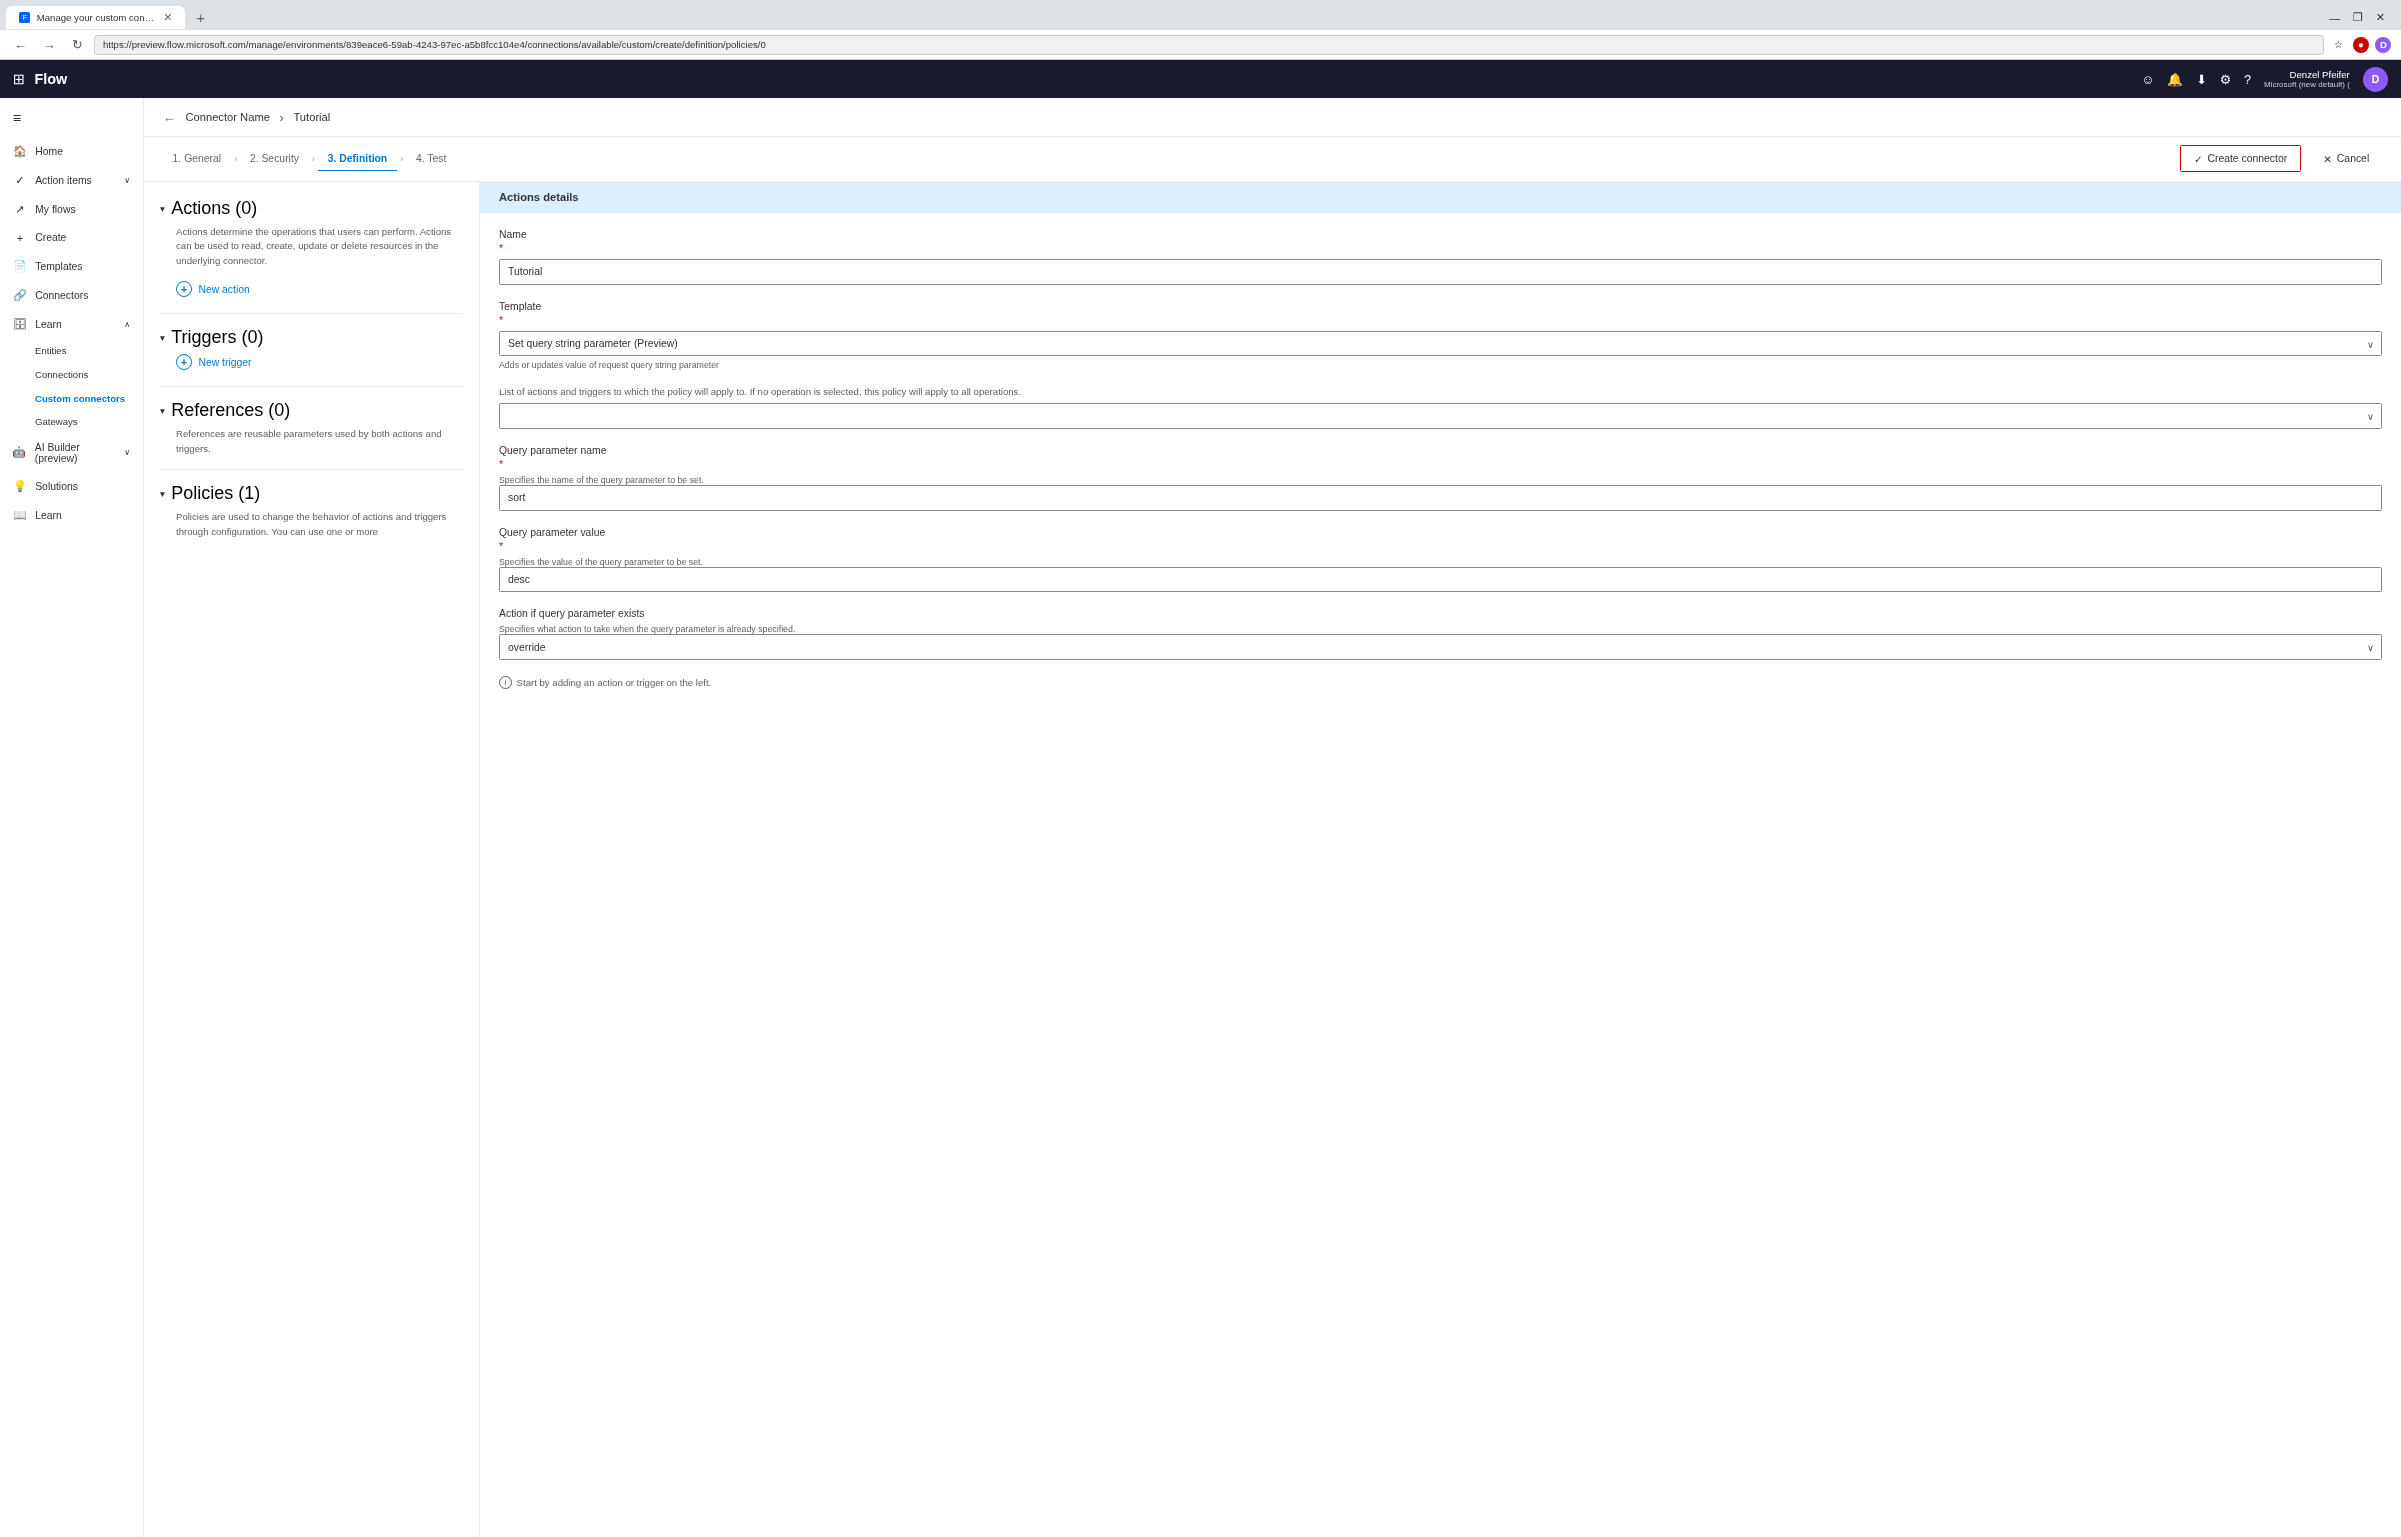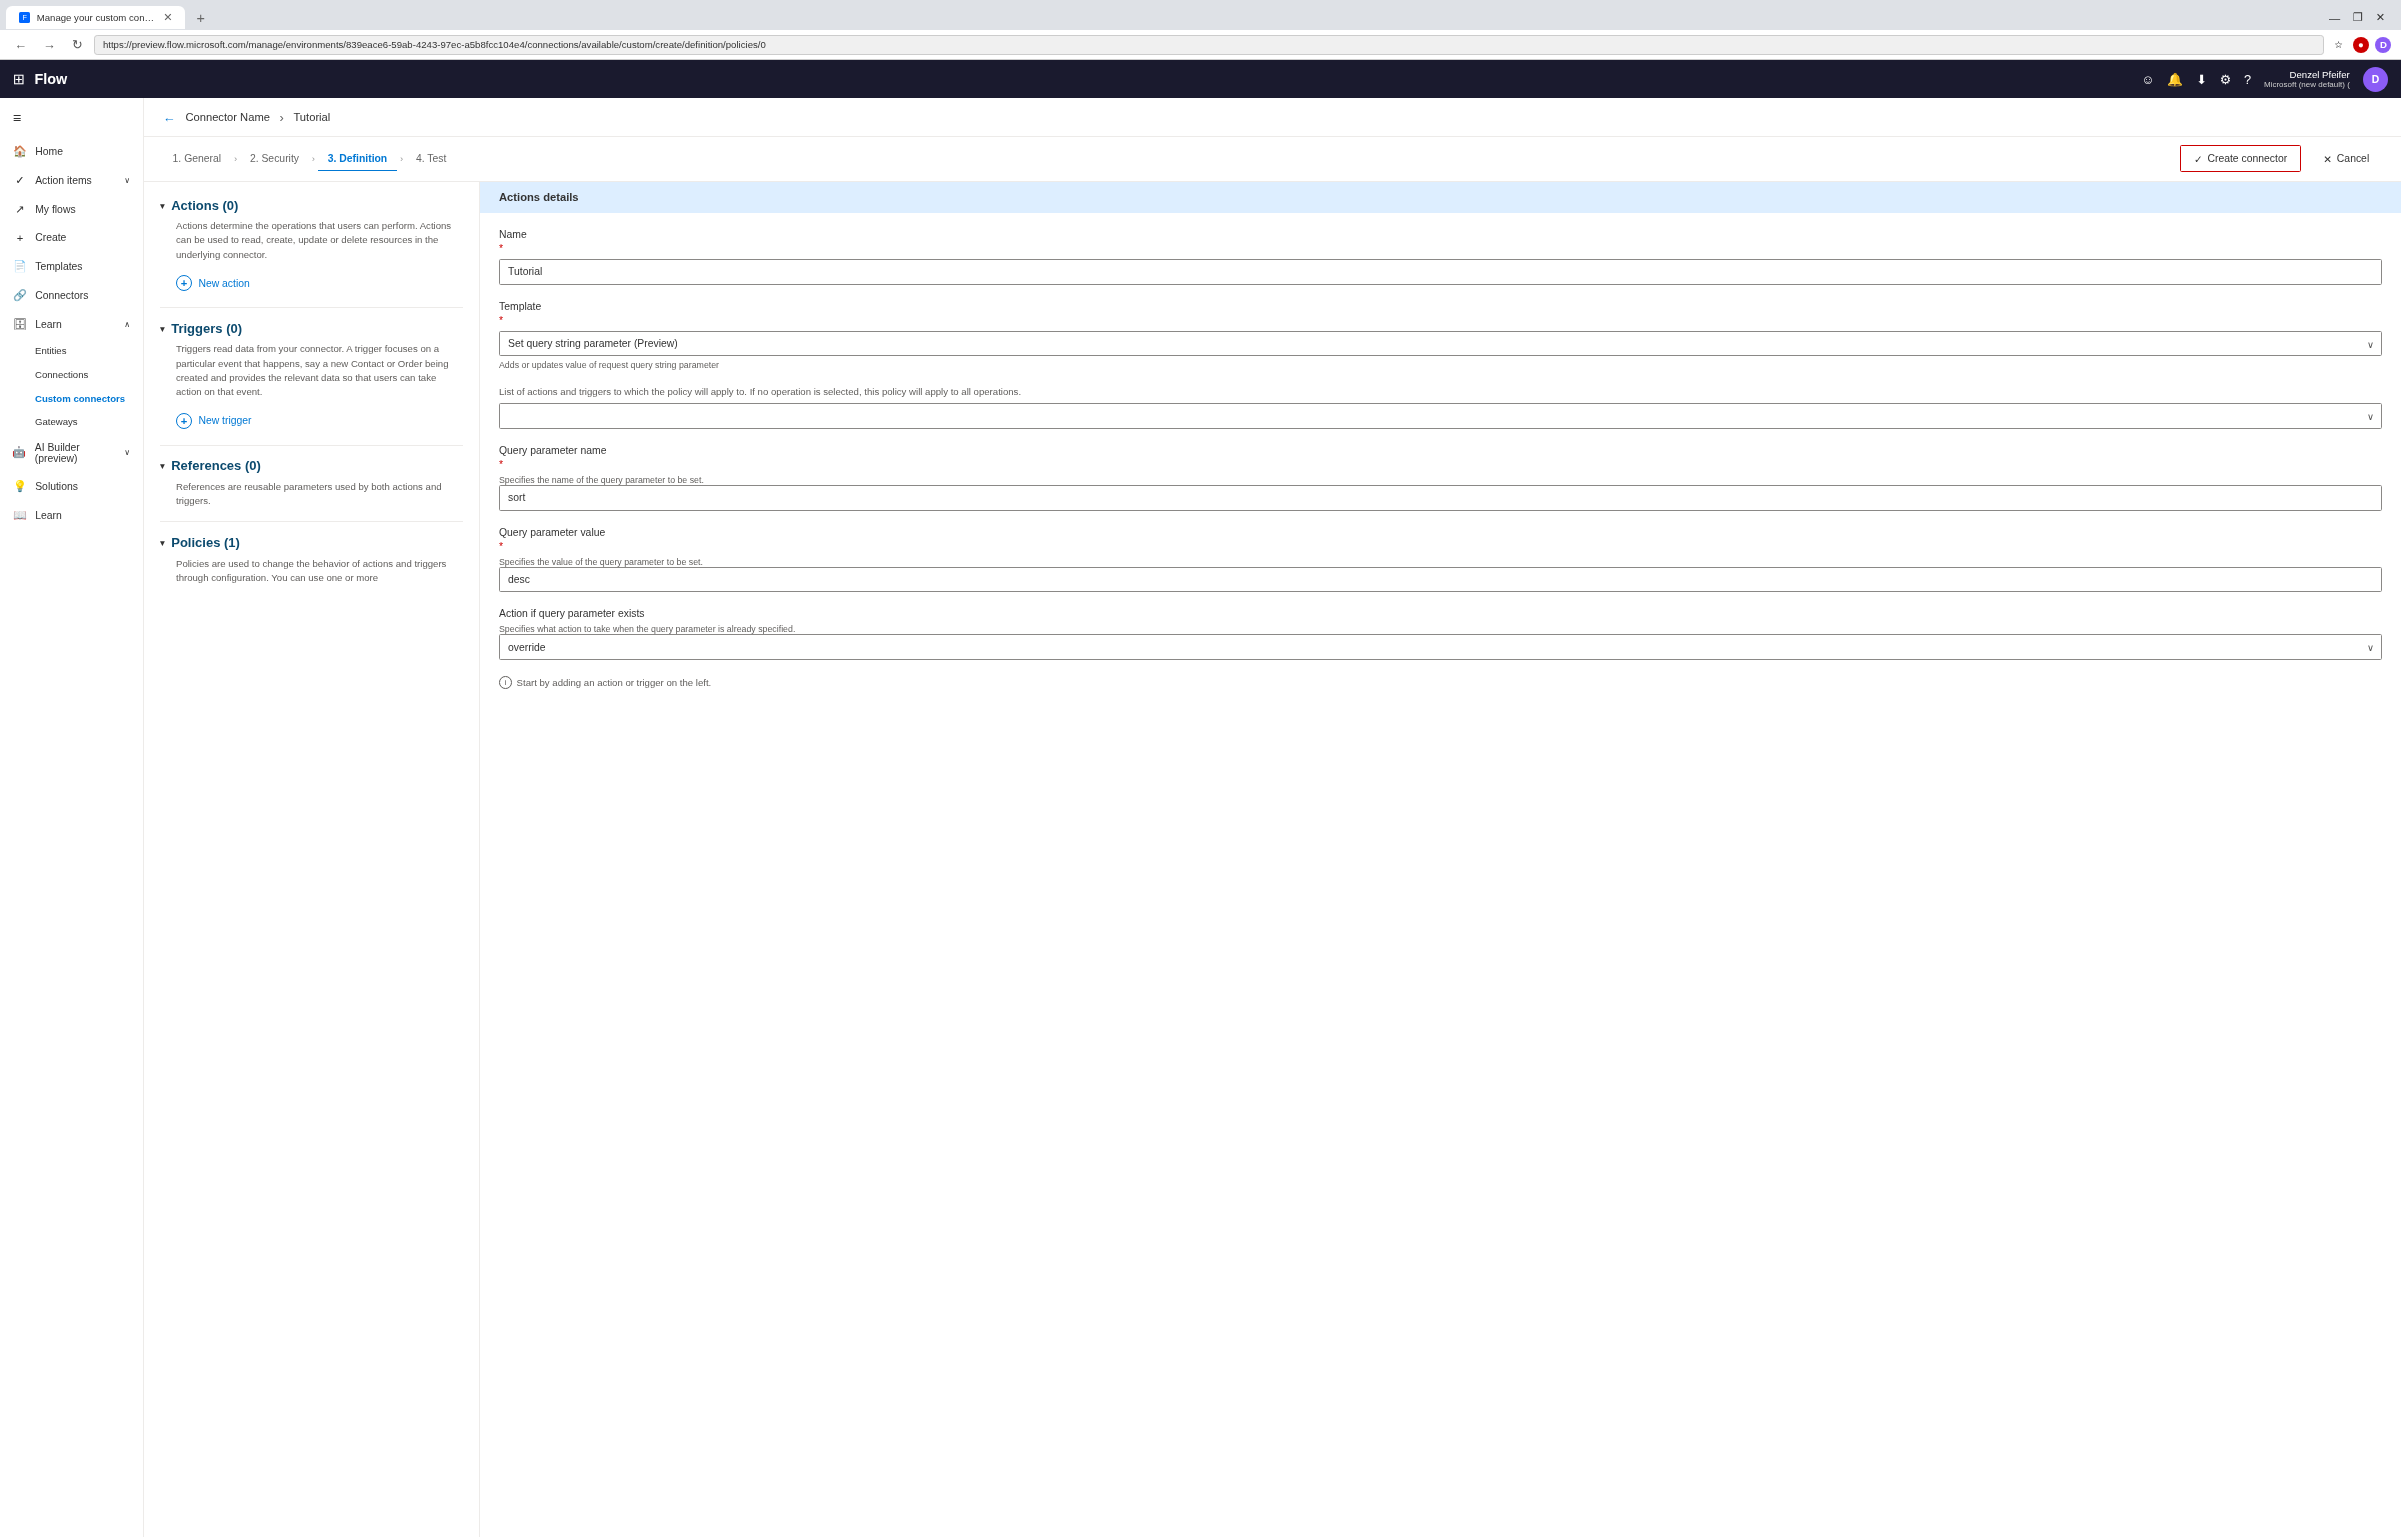--- a/index.html
+++ b/index.html
@@ -65,21 +65,21 @@
     .create-connector-btn { display: flex; align-items: center; gap: 4.8px; padding: 6.4px 12.8px; background: #fff; border: 1.6px solid #c00; color: #333; font-size: 10.4px; cursor: pointer; border-radius: 1.6px; font-weight: 500; }
     .cancel-btn { display: flex; align-items: center; gap: 4.8px; padding: 6.4px 12.8px; background: none; border: none; color: #333; font-size: 10.4px; cursor: pointer; }
 
     
     .content-split { display: flex; flex: 1; overflow: hidden; }
 
     
     .left-panel { width: 336px; background: #fff; border-right: 0.8px solid #edebe9; overflow-y: auto; padding: 16px; flex-shrink: 0; }
     .section-header { display: flex; align-items: center; gap: 6.4px; margin-bottom: 6.4px; }
     .section-toggle { color: #333; font-size: 9.6px; cursor: pointer; }
-    .section-title { font-size: 13px; font-weight: 700; color: #0c4a6e; }
+    .section-title { font-size: 18px; font-weight: 400; color: #000000; }
     .section-desc { font-size: 9.6px; color: #605e5c; line-height: 1.5; margin-bottom: 12.8px; margin-left: 16px; }
     .section-action { display: flex; align-items: center; gap: 6.4px; color: #0078d4; font-size: 10.4px; cursor: pointer; margin-left: 16px; margin-bottom: 16px; }
     .section-action .plus-circle { width: 16px; height: 16px; border-radius: 50%; border: 1.6px solid #0078d4; display: flex; align-items: center; justify-content: center; font-size: 11.2px; font-weight: bold; }
     .section-divider { border: none; border-top: 0.8px solid #edebe9; margin: 12.8px 0; }
 
     
     .right-panel { flex: 1; background: #fff; overflow-y: auto; }
     .policy-details-header { background: #ddeeff; padding: 9.6px 19px; font-size: 11.2px; font-weight: 600; color: #333; }
     .policy-form { padding: 16px 19px; }
     .form-group { margin-bottom: 16px; }
@@ -255,21 +255,20 @@
           <div class="plus-circle">+</div>
           <span>New action</span>
         </div>
 
         <hr class="section-divider">
 
         <div class="section-header">
           <span class="section-toggle">▾</span>
           <span class="section-title">Triggers (0)</span>
         </div>
-        <div class="section-desc">Triggers read data from your connector. A trigger focuses on a particular event that happens, say a new Contact or Order being created and provides the relevant data so that users can take action on that event.</div>
         <div class="section-action">
           <div class="plus-circle">+</div>
           <span>New trigger</span>
         </div>
 
         <hr class="section-divider">
 
         <div class="section-header">
           <span class="section-toggle">▾</span>
           <span class="section-title">References (0)</span>

